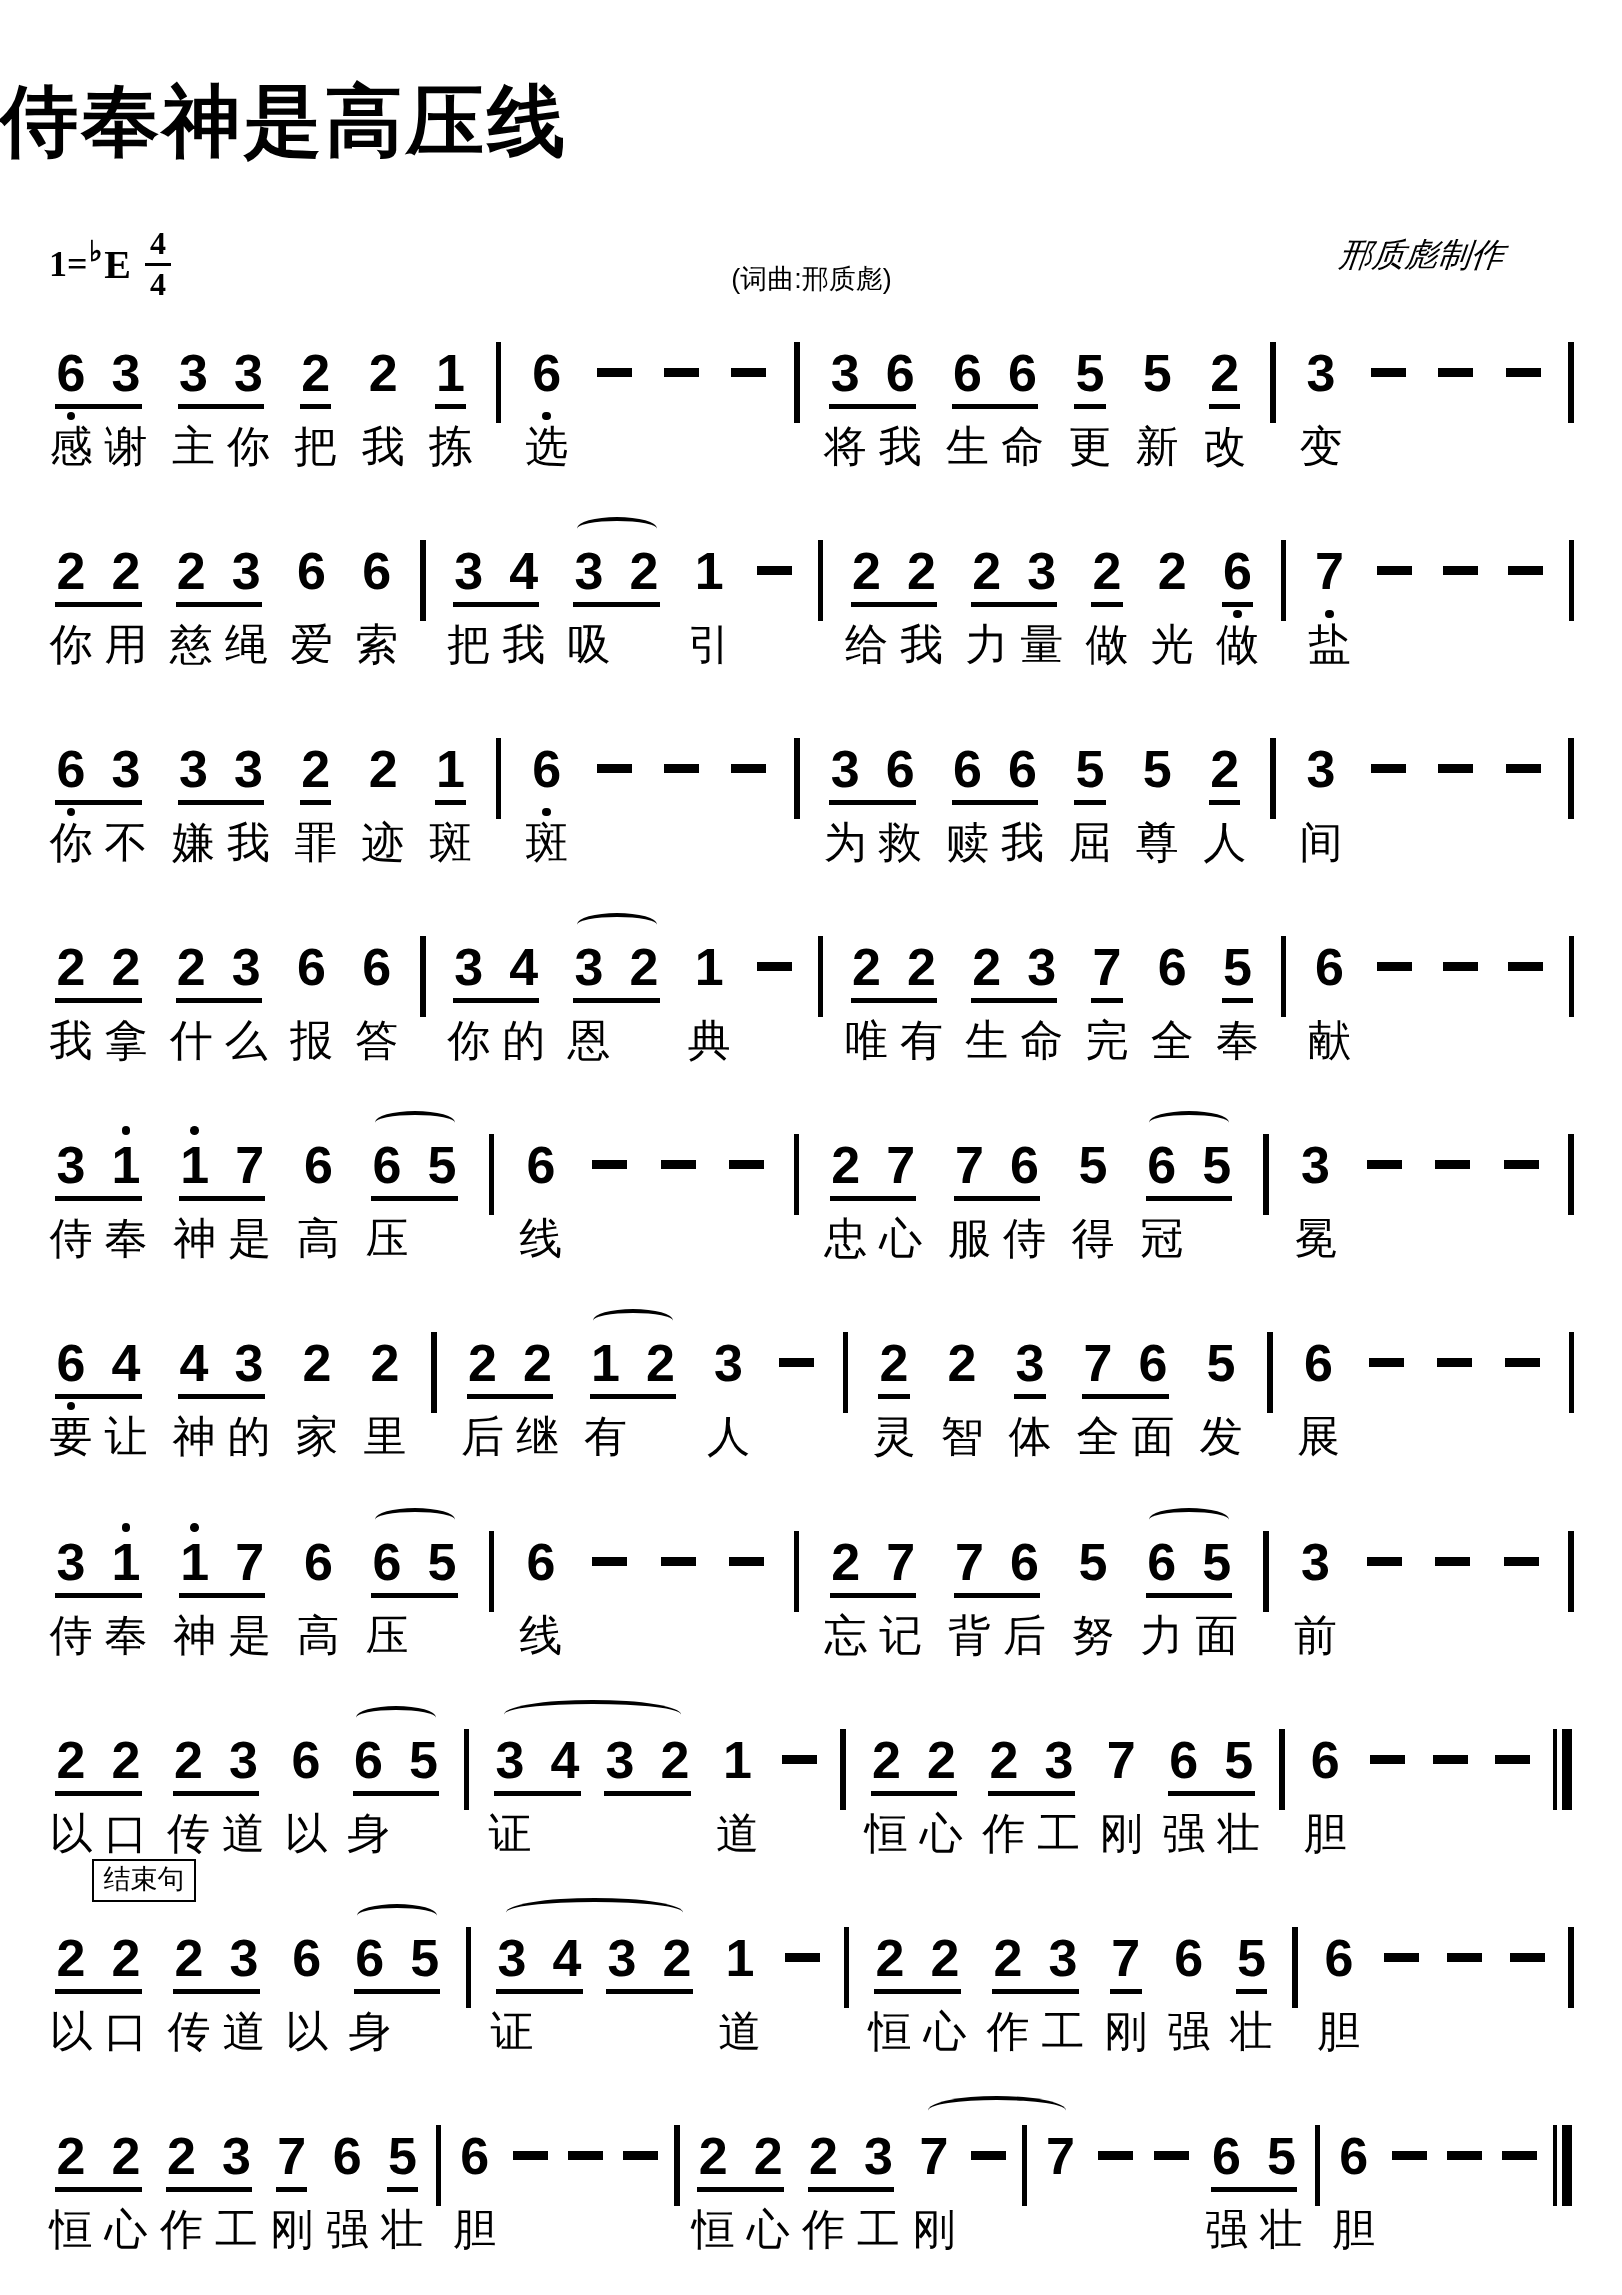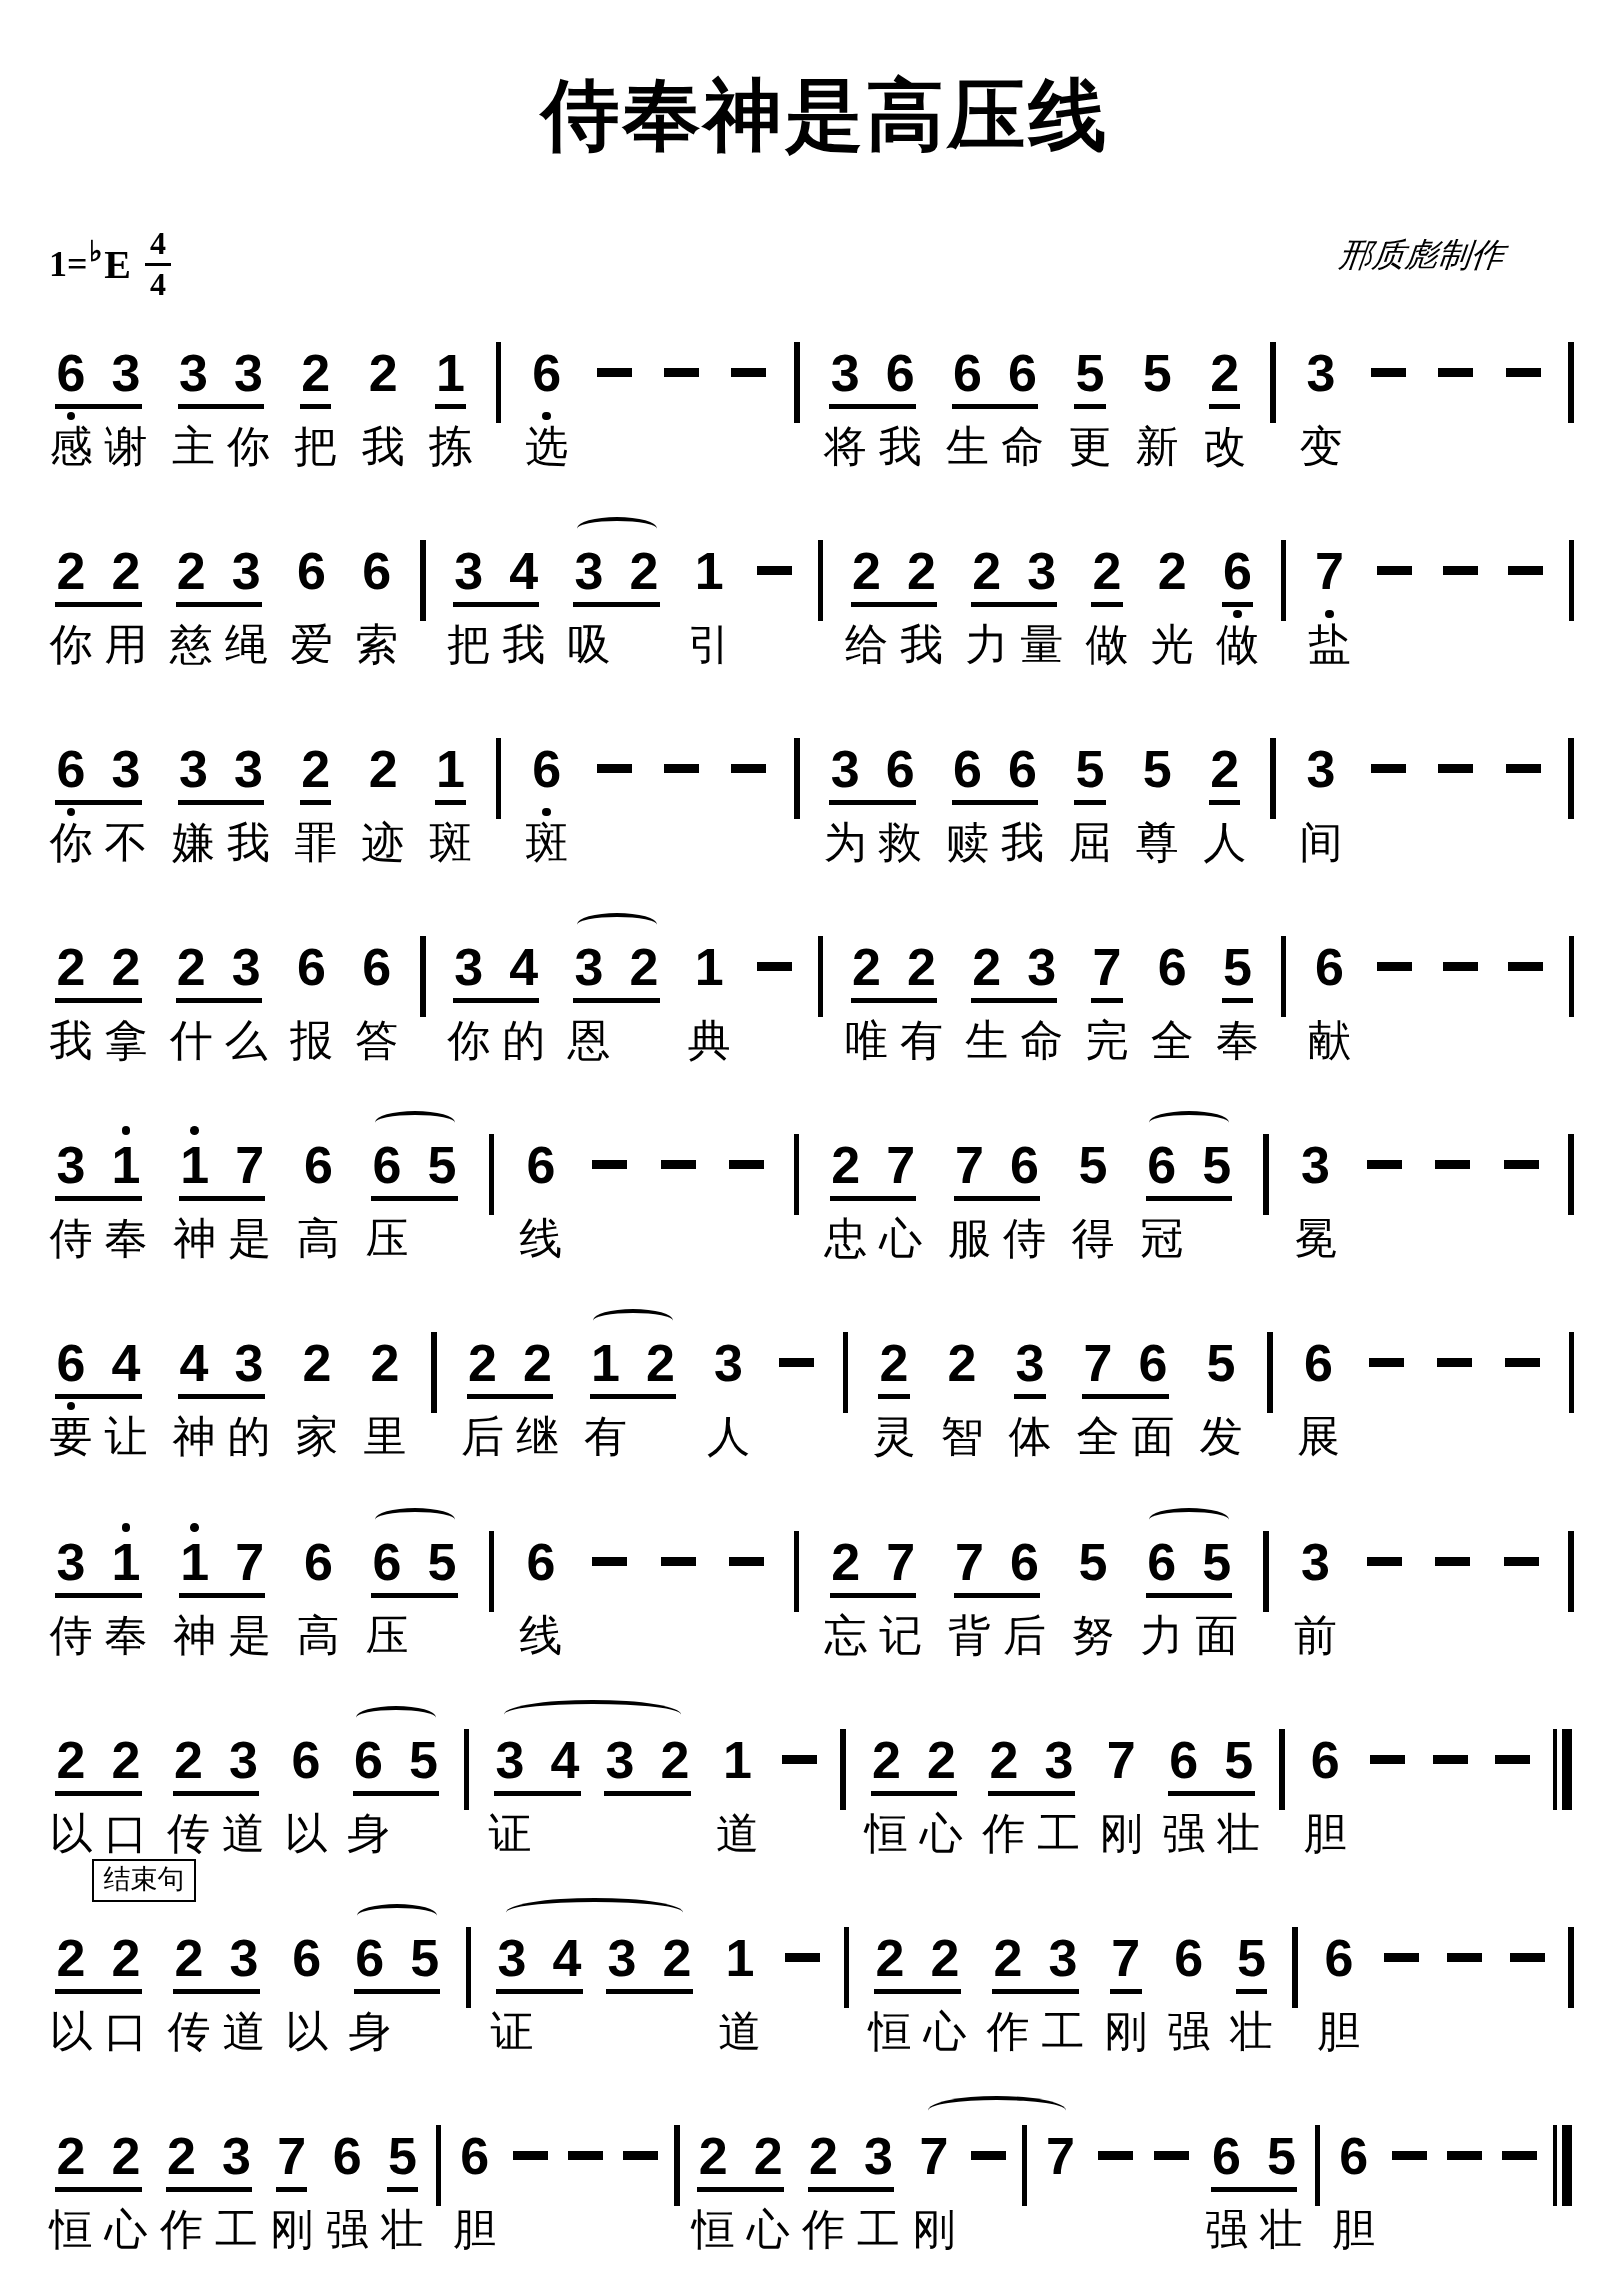--- a/index.html
+++ b/index.html
@@ -1,21 +1,21 @@
 <!DOCTYPE html>
 <html style="font-size:12.7px"><head>
 <meta charset="utf-8">
 <style>
   html,body{margin:0;padding:0;background:#888;}
   .page{position:relative;width:1623px;height:2295px;background:#ffffff;color:#000;
         font-family:"Liberation Sans",sans-serif;overflow:hidden;}
 
-  .title{position:absolute;top:79px;left:0;right:0;text-align:center;
-         font-family:Liberation Mono, monospace;font-weight:900;font-size:78px;
-         letter-spacing:3.2px;line-height:1.1;padding-left:28px;}
+  .title{position:absolute;top:79px;left:0;right:0;
+         font-family:Liberation Serif, serif;font-weight:900;font-size:78px;
+         letter-spacing:3.2px;line-height:1.1;}
 
   .keysig{position:absolute;left:49px;top:227px;display:flex;align-items:center;
           font-family:"Liberation Serif",serif;font-weight:bold;font-size:36px;}
   .keysig .flat{font-size:28.5px;position:relative;top:-12.7px;margin:0 1.6px;}
   .keysig .letter{font-size:40px;}
   .meter{display:flex;flex-direction:column;align-items:center;margin-left:14.3px;
          font-size:32px;font-weight:bold;line-height:1.05;}
   .meter .mt{border-bottom:3.2px solid #000;padding:0 4.8px 2.4px;}
   .meter .mb{padding-top:2.4px;}
 
@@ -62,20 +62,21 @@
   <div class="keysig">
     <span>1=</span>
       <span class="flat">♭</span>
       <span class="letter">E</span>
     <span class="meter">
       <span class="mt">4</span>
       <span class="mb">4</span>
     </span>
   </div>
 
+  <div class="subtitle">(词曲:邢质彪)</div>
   <div class="credit">邢质彪制作</div>
 
   <div class="endlabel">结束句</div>
 
   <div id="score">
       <div class="mline" style="top: 313px;">
         <div class="tok group">
           <div class="cells">
             <div class="cell">
               <div class="above"></div>

